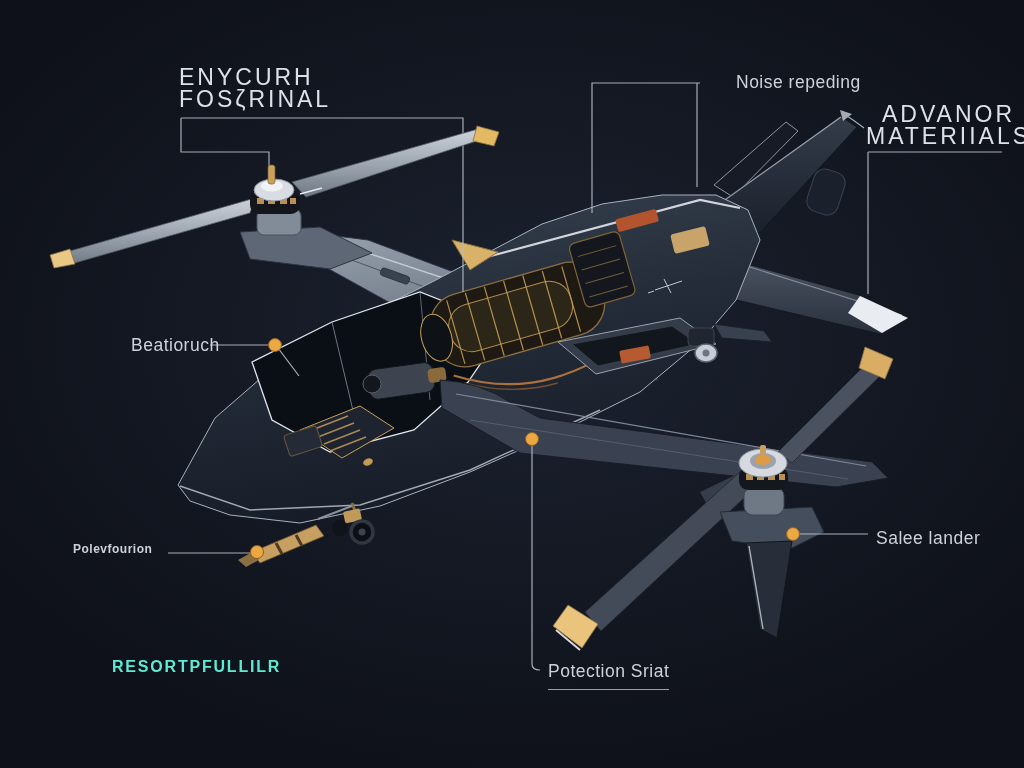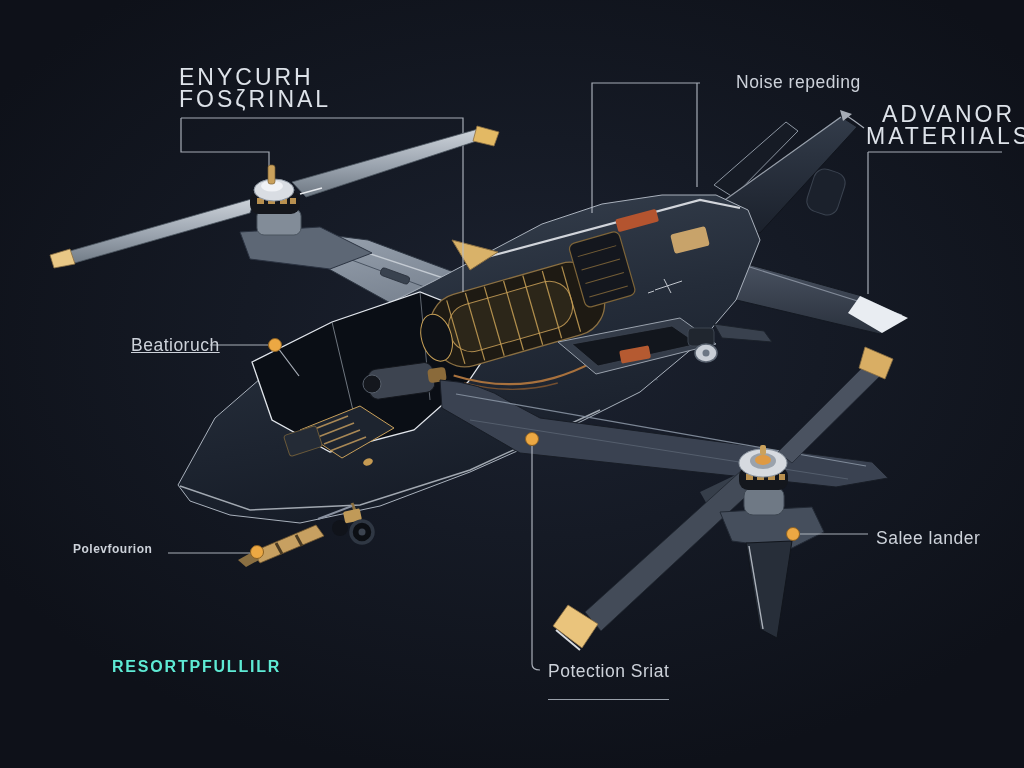--- a/index.html
+++ b/index.html
@@ -10,21 +10,21 @@
   }
   .stage{
     position:absolute;inset:0;
     background:radial-gradient(ellipse 640px 440px at 52% 44%, #1c2230 0%, #151a25 45%, #0e1119 100%);
   }
   svg.art{position:absolute;left:0;top:0;}
   .label{position:absolute;color:#d5dae1;white-space:nowrap;}
   .lbl-caps{font-size:23px;line-height:22px;letter-spacing:3px;color:#dde2e9;font-weight:400;}
   .lbl-sent{font-size:17.5px;letter-spacing:.5px;color:#cdd2da;font-weight:400;}
   .lbl-bold{font-size:16px;letter-spacing:1.8px;color:#5eead4;font-weight:700;}
-  .underlined{display:inline-block;padding-bottom:17px;border-bottom:1.5px solid #99a0aa;}
+  .underlined{display:inline-block;padding-bottom:7px;border-bottom:1.5px solid #99a0aa;}
 </style>
 </head>
 <body>
 
 <div class="stage"></div>
 
 <svg class="art" width="1024" height="768" viewBox="0 0 1024 768">
   <defs>
     <linearGradient id="bladeG" x1="0" y1="0" x2="0" y2="1">
       <stop offset="0" stop-color="#cdd3da"></stop>
@@ -243,21 +243,21 @@
   <div>FOSζRINAL</div>
 </div>
 
 <div class="label lbl-sent" style="left:700px;top:72px;margin-left:36px;">Noise repeding</div>
 
 <div class="label lbl-caps" style="left:866px;top:103px;text-align:center;">
   <div>ADVANOR</div>
   <div>MATERIIALS</div>
 </div>
 
-<div class="label lbl-sent" style="left:131px;top:335px;text-decoration:underline;">Beatioruch</div>
+<div class="label lbl-sent" style="left:131px;top:335px;">Beatioruch</div>
 
 <div class="label lbl-sent" style="left:73px;top:542px;font-size:12px;font-weight:bold;">Polevfourion</div>
 
 <div class="label lbl-bold" style="left:112px;top:658px;">RESORTPFULLILR</div>
 
 <div class="label lbl-sent" style="left:548px;top:661px;">
   <span class="underlined">Potection Sriat</span>
 </div>
 
 <div class="label lbl-sent" style="left:876px;top:528px;">Salee lander</div>

